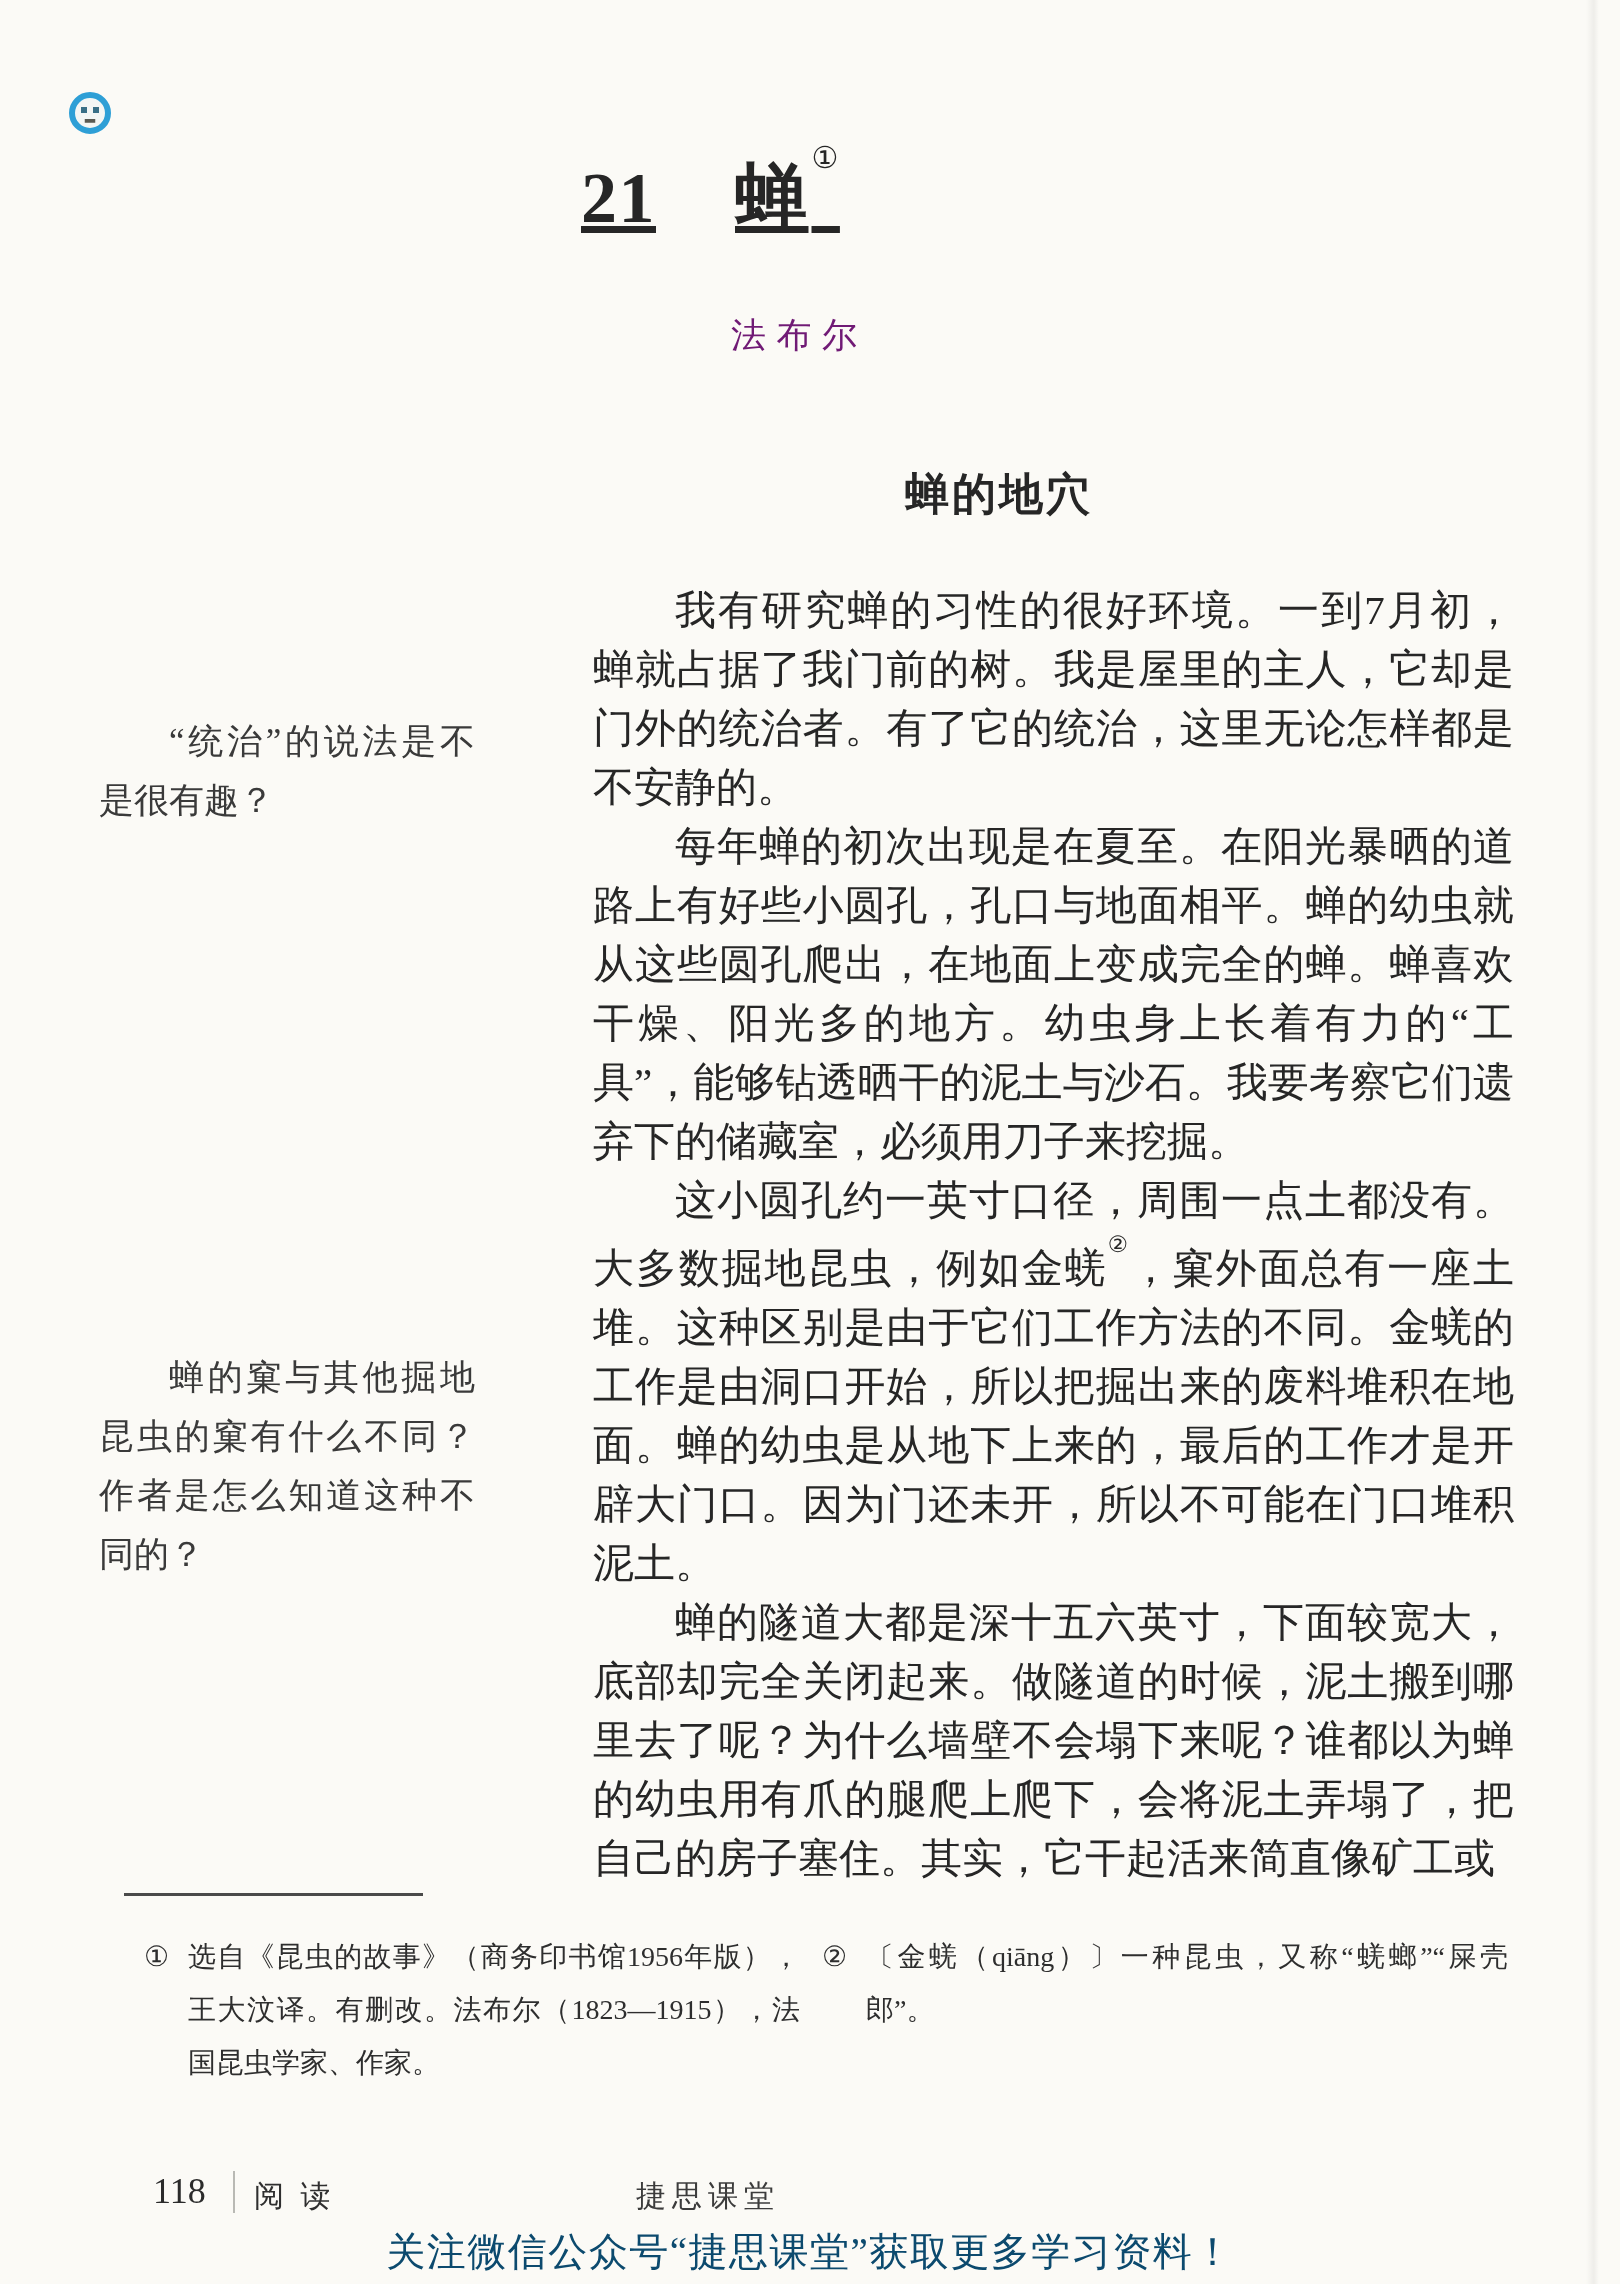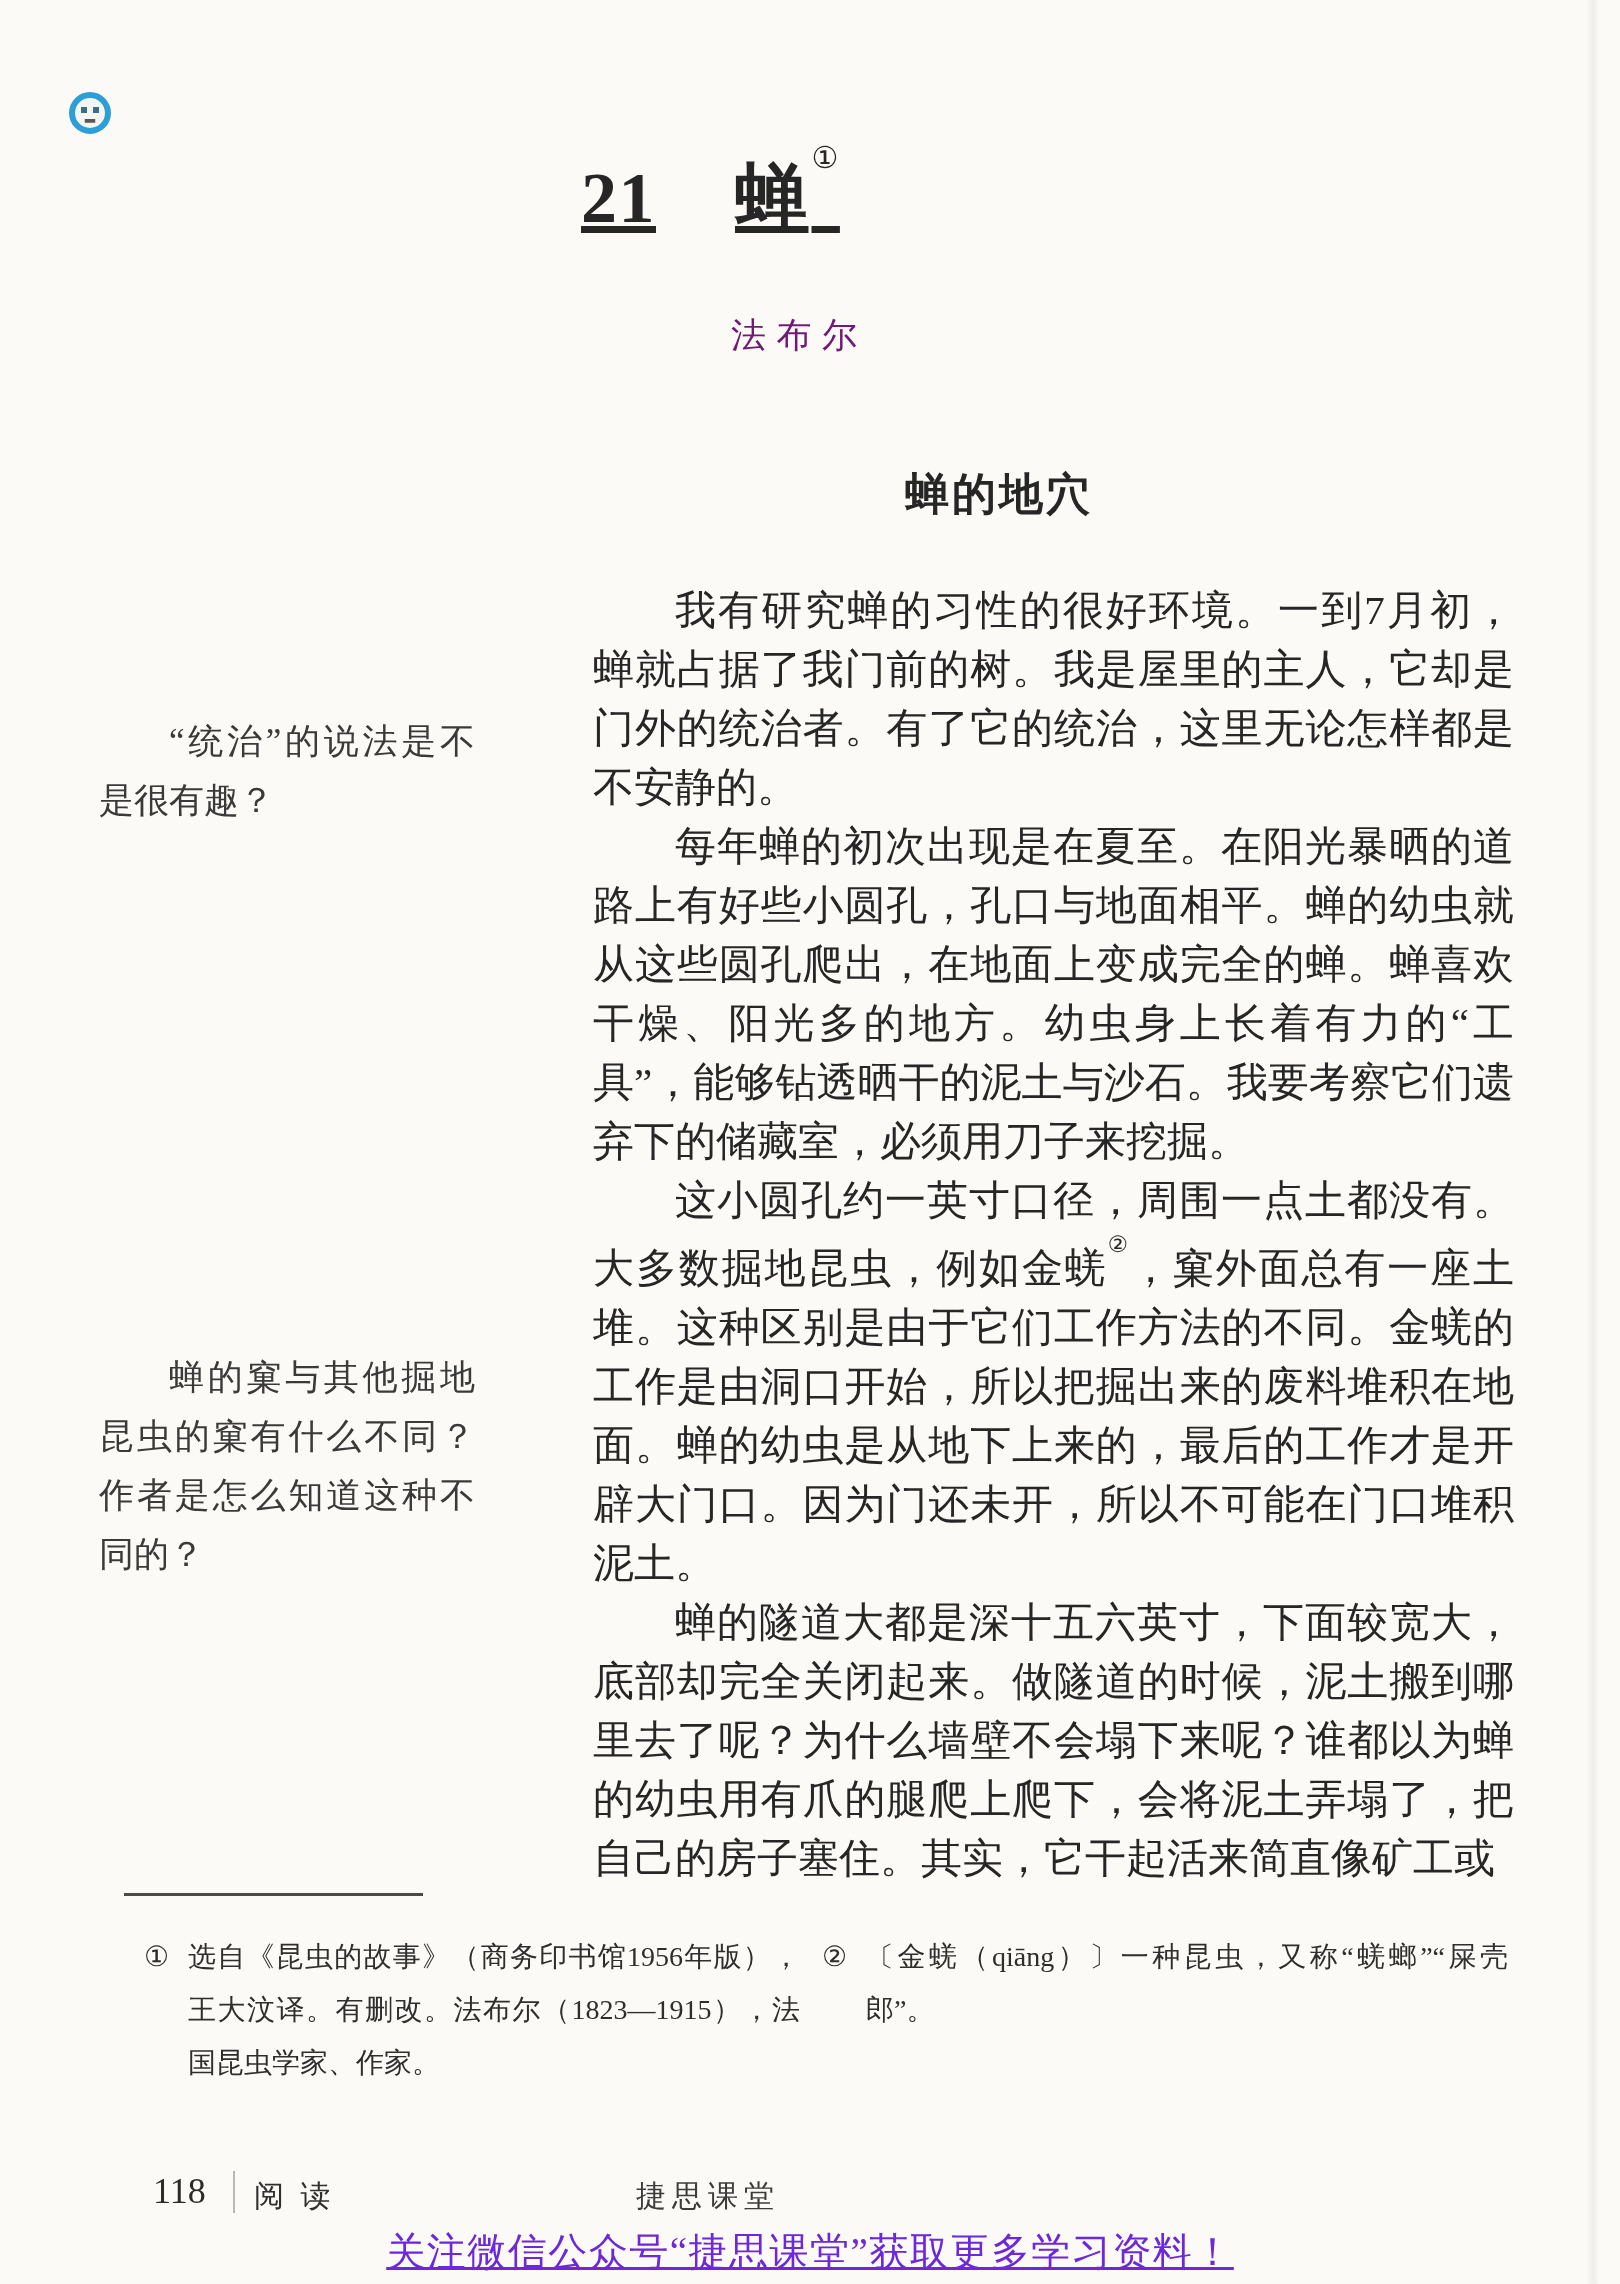--- a/index.html
+++ b/index.html
@@ -59,21 +59,21 @@
   .fn-1{left:144px;width:656px;}
   .fn-2{left:822px;width:686px;}
   
   .footer-pagenum{position:absolute;left:153px;top:2170px;font-size:36px;color:#2b2b2b;}
   .footer-divider{position:absolute;left:233px;top:2171px;width:2.3px;height:42px;background:#b9b9b4;}
   .footer-section{position:absolute;left:254px;top:2176px;font-size:30px;letter-spacing:16.6px;color:#2f2f2f;white-space:nowrap;}
   .footer-unit{position:absolute;left:636px;top:2176px;font-size:30px;letter-spacing:6px;color:#3c3c3c;white-space:nowrap;}
   
   .banner{
     position:absolute;left:0;top:2225px;width:100%;
-    text-align:center;font-size:39px;color:#6d28d9;letter-spacing:1.5px;white-space:nowrap;text-decoration:underline;
+    text-align:center;font-size:39px;color:#0c4a6e;letter-spacing:1.5px;white-space:nowrap;
   }
 </style>
 </head>
 <body>
 
 <div class="page">
 
   <div class="page-edge"></div>
 
   <div class="smiley">

